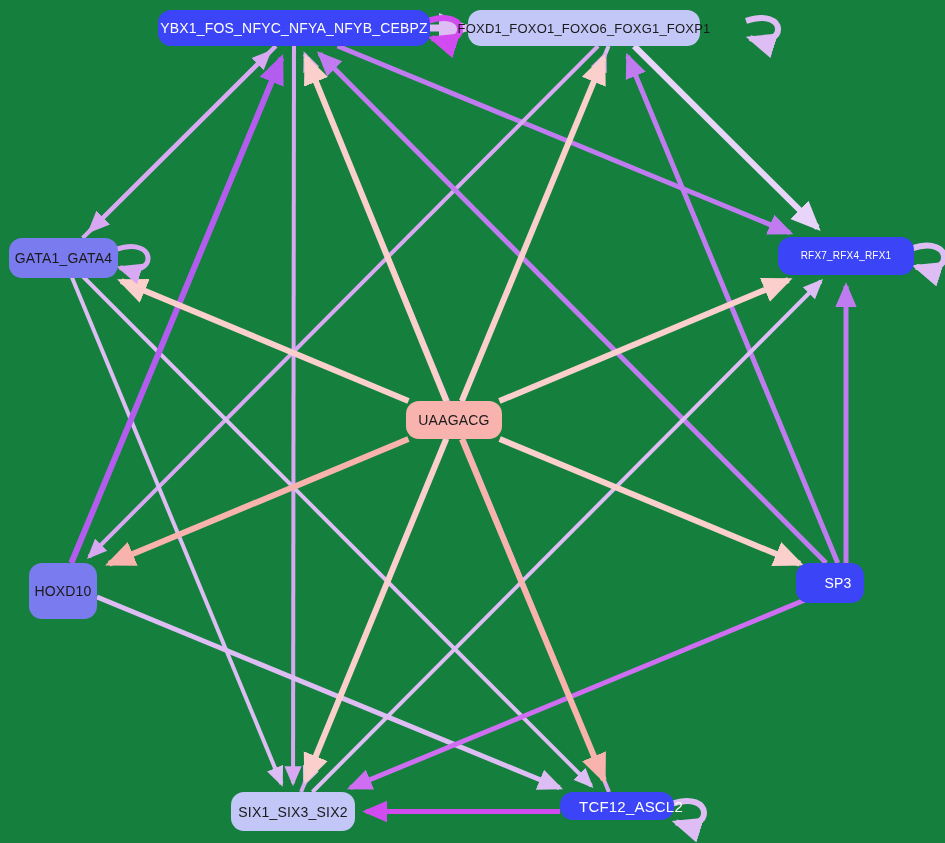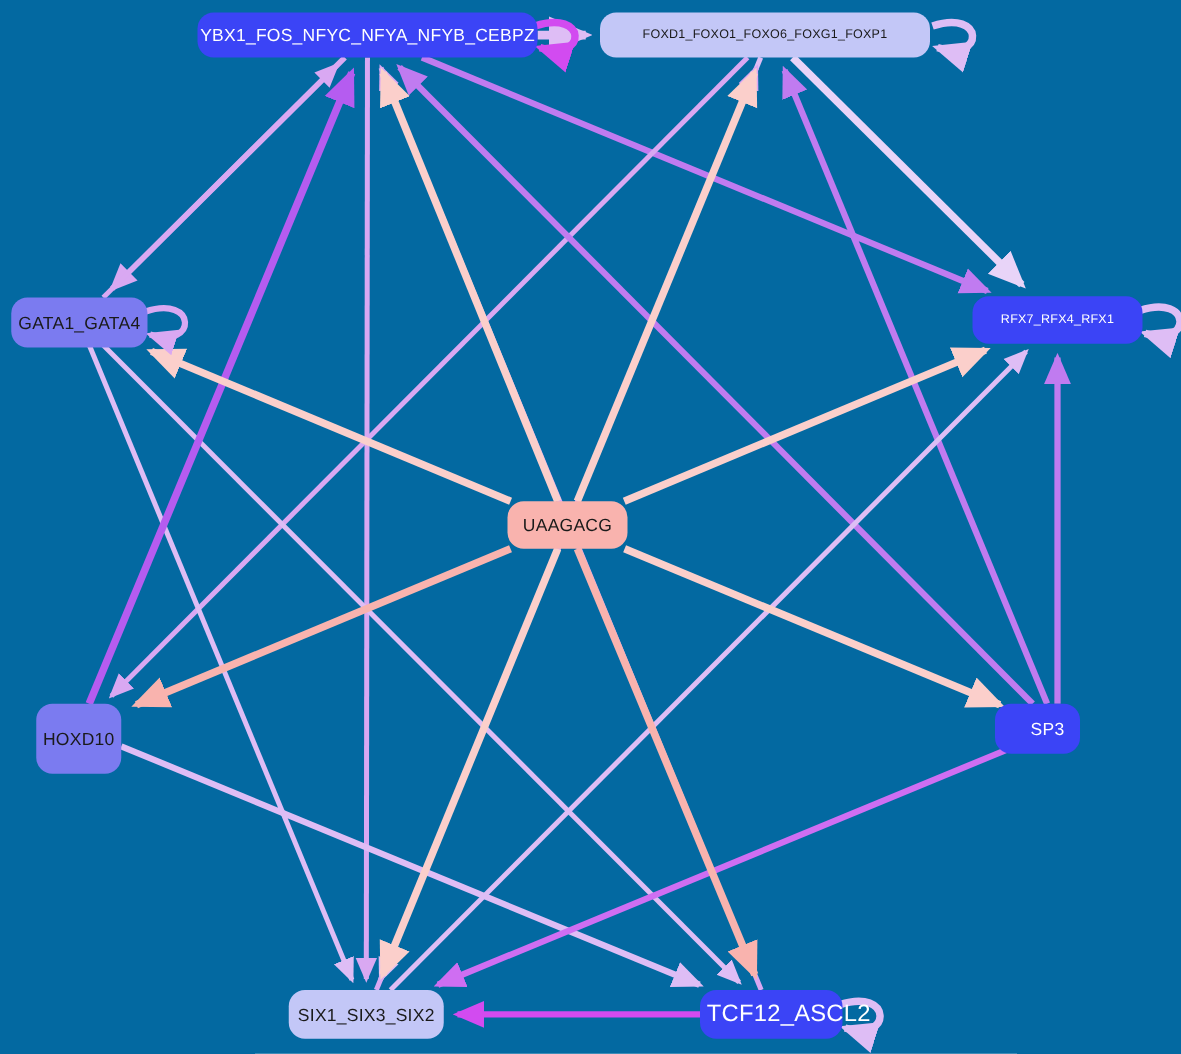--- a/index.html
+++ b/index.html
@@ -39,21 +39,21 @@
     white-space: nowrap;
     user-select: none;
   }
   .node-label {
     pointer-events: none;
   }
 </style>
 </head>
 <body>
 
-<div id="graph-canvas" style="width: 945px; height: 843px; background: #0369a1;">
+<div id="graph-canvas" style="width: 945px; height: 843px; background: #15803d;">
   <svg id="edge-layer" viewBox="0 0 945 843" width="945" height="843" xmlns="http://www.w3.org/2000/svg">
     <defs id="arrow-defs">
         <marker id="mdebdf5" viewBox="0 0 10 10" refX="8.5" refY="5" markerWidth="5" markerHeight="5" orient="auto-start-reverse" markerUnits="strokeWidth">
           <path d="M 0 0.7 L 10 5 L 0 9.3 z" fill="#debdf5"></path>
         </marker>
         <marker id="md9a8f2" viewBox="0 0 10 10" refX="8.5" refY="5" markerWidth="5" markerHeight="5" orient="auto-start-reverse" markerUnits="strokeWidth">
           <path d="M 0 0.7 L 10 5 L 0 9.3 z" fill="#d9a8f2"></path>
         </marker>
         <marker id="mc07bf0" viewBox="0 0 10 10" refX="8.5" refY="5" markerWidth="5" markerHeight="5" orient="auto-start-reverse" markerUnits="strokeWidth">
           <path d="M 0 0.7 L 10 5 L 0 9.3 z" fill="#c07bf0"></path>
@@ -112,38 +112,38 @@
         <path d="M 746 20.799999999999997 C 788 6.799999999999997, 788 50.08, 750 38.08" fill="none" stroke="#debdf5" stroke-width="6" stroke-linecap="butt" marker-end="url(#mdebdf5)"></path>
         <path d="M 116 249.4 C 158 235.4, 158 279.64, 120 267.64" fill="none" stroke="#d9a8f2" stroke-width="5" stroke-linecap="butt" marker-end="url(#md9a8f2)"></path>
         <path d="M 912 248.4 C 954 234.4, 954 278.64, 916 266.64" fill="none" stroke="#debdf5" stroke-width="6" stroke-linecap="butt" marker-end="url(#mdebdf5)"></path>
         <path d="M 672 803.7 C 714 789.7, 714 834.42, 676 822.42" fill="none" stroke="#debdf5" stroke-width="6" stroke-linecap="butt" marker-end="url(#mdebdf5)"></path>
       </g>
   </svg>
   <div id="nodes-layer">
       <div class="node" style="left: 158px; top: 10px; width: 272px; height: 36px; background: rgb(59, 68, 246); color: rgb(255, 255, 255); font-size: 14px;">
         <span class="node-label">YBX1_FOS_NFYC_NFYA_NFYB_CEBPZ</span>
       </div>
-      <div class="node" style="left: 480px; top: 10px; width: 264px; height: 36px; background: rgb(195, 199, 247); color: rgb(26, 26, 26); font-size: 10px;">
+      <div class="node" style="left: 468px; top: 10px; width: 232px; height: 36px; background: rgb(195, 199, 247); color: rgb(26, 26, 26); font-size: 13px;">
         <span class="node-label">FOXD1_FOXO1_FOXO6_FOXG1_FOXP1</span>
       </div>
       <div class="node" style="left: 9px; top: 238px; width: 109px; height: 40px; background: rgb(123, 123, 240); color: rgb(26, 26, 26); font-size: 14px;">
         <span class="node-label">GATA1_GATA4</span>
       </div>
       <div class="node" style="left: 778px; top: 237px; width: 136px; height: 38px; background: rgb(59, 68, 246); color: rgb(255, 255, 255); font-size: 10px;">
         <span class="node-label">RFX7_RFX4_RFX1</span>
       </div>
       <div class="node" style="left: 406px; top: 401px; width: 96px; height: 38px; background: rgb(249, 179, 174); color: rgb(26, 26, 26); font-size: 14px;">
         <span class="node-label">UAAGACG</span>
       </div>
       <div class="node" style="left: 29px; top: 563px; width: 68px; height: 56px; background: rgb(123, 123, 240); color: rgb(26, 26, 26); font-size: 14px;">
         <span class="node-label">HOXD10</span>
       </div>
       <div class="node" style="left: 796px; top: 563px; width: 68px; height: 40px; background: rgb(59, 68, 246); color: rgb(255, 255, 255); font-size: 14px; padding-left: 16px;">
         <span class="node-label">SP3</span>
       </div>
       <div class="node" style="left: 231px; top: 792px; width: 124px; height: 39px; background: rgb(195, 199, 247); color: rgb(26, 26, 26); font-size: 14px; align-items: center;">
         <span class="node-label">SIX1_SIX3_SIX2</span>
       </div>
-      <div class="node" style="left: 560px; top: 792px; width: 114px; height: 39px; background: rgb(59, 68, 246); color: rgb(255, 255, 255); font-size: 19px; padding-left: 28px;">
+      <div class="node" style="left: 560px; top: 792px; width: 114px; height: 28px; background: rgb(59, 68, 246); color: rgb(255, 255, 255); font-size: 15px; padding-left: 28px;">
         <span class="node-label">TCF12_ASCL2</span>
       </div>
     </div>
 </div>
 
 </body></html>

